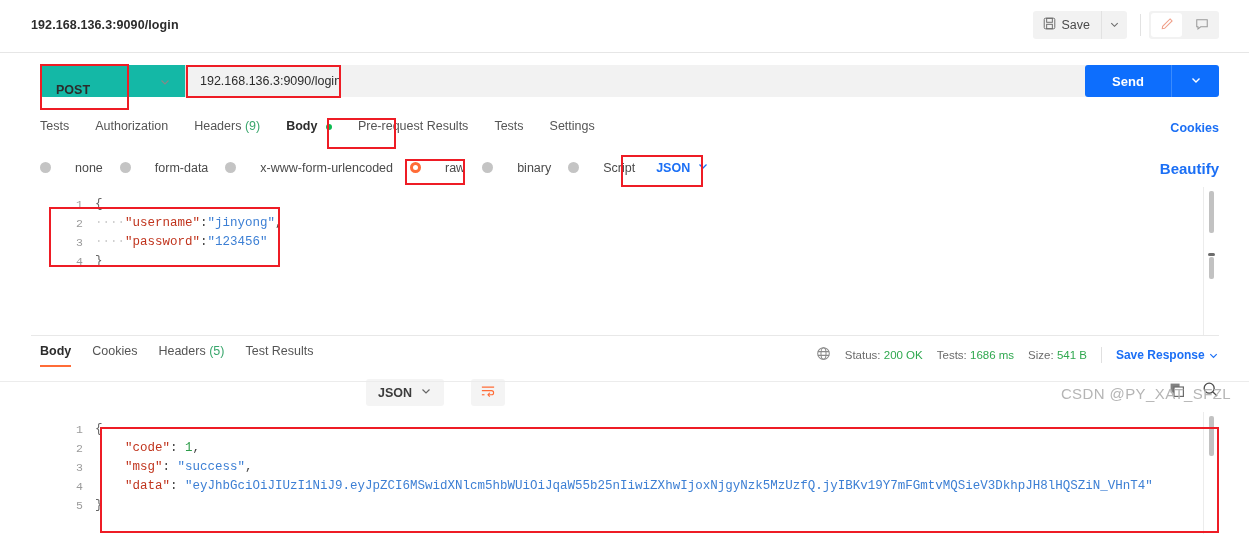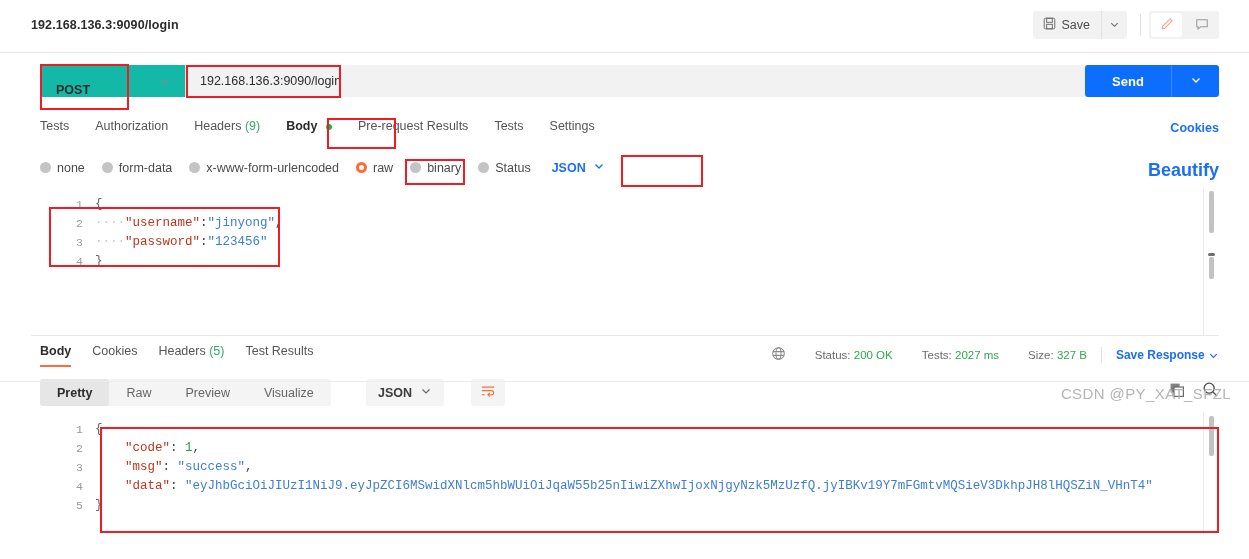--- a/index.html
+++ b/index.html
@@ -95,38 +95,38 @@
   }
   .cookies-link {
     position:absolute; right:30px; top:12px;
     font-size:12.5px; font-weight:bold; color:#1b6ff5; cursor:pointer;
   }
 
   
   .bodytypes { position:absolute; left:0; top:149px; width:1249px; height:38px; }
   .radiorow { position:absolute; left:40px; top:9px; display:flex; align-items:center; }
   .radio-item {
-    display:flex; align-items:center; gap:6px; margin-right:17px;
+    display:flex; align-items:center; gap:24px; margin-right:17px;
     font-size:12.5px; color:#4b4b4b; cursor:pointer; white-space:nowrap;
   }
   .radio-dot {
     width:11px; height:11px; border-radius:50%; background:#c4c4c4;
     display:inline-block; flex:none;
   }
   .radio-dot.on {
     background:#fff; border:3px solid #ff6c37;
   }
   .json-select {
     display:flex; align-items:center; gap:7px;
     font-size:12.5px; font-weight:bold; color:#1b6ff5; cursor:pointer;
     padding:2px 4px;
   }
   .beautify-link {
     position:absolute; right:30px; top:11px;
-    font-size:18px; font-weight:bold; color:#1b6ff5; cursor:pointer;
+    font-size:15px; font-weight:bold; color:#1b6ff5; cursor:pointer;
   }
 
   
   .editor {
     position:absolute; background:#fff; overflow:hidden;
     font-family:"Liberation Mono","DejaVu Sans Mono",monospace;
   }
   .gutter {
     position:absolute; left:0; top:0; width:64px; height:100%;
     text-align:right; padding-top:8px; color:#9b9b9b; font-size:11.5px;
@@ -158,21 +158,21 @@
   .rtab.active { color:#2c2c2c; font-weight:bold; }
   .rtab.active::after {
     content:""; position:absolute; left:0; right:0; bottom:0;
     height:2px; background:#ff6c37;
   }
   .rtab .count { color:#3aa76d; }
   .status-wrap {
     position:absolute; right:30px; top:10px;
     display:flex; align-items:center; gap:0; font-size:11.5px;
   }
-  .status-item { color:#6b6b6b; margin-right:14px; white-space:nowrap;margin-left:15px; }
+  .status-item { color:#6b6b6b; margin-right:14px; white-space:nowrap; }
   .status-item .val { color:#2fa84f; }
   .status-sep { width:1px; height:16px; background:#e0e0e0; margin-right:14px; }
   .save-resp { color:#1b6ff5; font-weight:bold; font-size:12px; cursor:pointer; white-space:nowrap;text-align:right; }
 
   
   .resp-toolbar { position:absolute; left:0; top:372px; width:1249px; height:40px; }
   .seg-group {
     position:absolute; left:40px; top:7px; height:27px;
     display:flex; align-items:stretch; background:#f4f4f4; border-radius:3px;
   }
@@ -336,21 +336,21 @@
       <label class="radio-item">
         <span class="radio-dot on"></span>
         <span>raw</span>
       </label>
       <label class="radio-item">
         <span class="radio-dot"></span>
         <span>binary</span>
       </label>
       <label class="radio-item">
         <span class="radio-dot"></span>
-        <span>Status</span>
+        <span>Script</span>
       </label>
       <div class="json-select">
         <span>JSON</span>
         <span>
           <svg width="12" height="12" viewBox="0 0 12 12" fill="none" stroke="#1b6ff5" stroke-width="1.3">
             <path d="M2.5 4.5 L6 8 L9.5 4.5"></path>
           </svg>
         </span>
       </div>
     </div>
@@ -397,45 +397,39 @@
           <ellipse cx="8" cy="8" rx="2.7" ry="6.2"></ellipse>
           <path d="M2 6 h12 M2 10 h12"></path>
         </svg>
       </span>
       <span class="status-item">
         <span>Status:</span>
         <span class="val">200 OK</span>
       </span>
       <span class="status-item">
         <span>Tests:</span>
-        <span class="val">2027 ms</span>
+        <span class="val">1686 ms</span>
       </span>
       <span class="status-item">
         <span>Size:</span>
-        <span class="val">327 B</span>
+        <span class="val">541 B</span>
       </span>
       <span class="status-sep"></span>
       <span class="save-resp">
         <span>Save Response</span>
         <span>
           <svg width="11" height="11" viewBox="0 0 12 12" fill="none" stroke="#1b6ff5" stroke-width="1.3" style="vertical-align:middle">
             <path d="M2.5 4.5 L6 8 L9.5 4.5"></path>
           </svg>
         </span>
       </span>
     </div>
   </div>
 
   <div class="resp-toolbar">
-    <div class="seg-group">
-      <div class="seg active">Pretty</div>
-      <div class="seg">Raw</div>
-      <div class="seg">Preview</div>
-      <div class="seg">Visualize</div>
-    </div>
     <div class="resp-json-select">
       <span>JSON</span>
       <span>
         <svg width="12" height="12" viewBox="0 0 12 12" fill="none" stroke="#666" stroke-width="1.2">
           <path d="M2.5 4.5 L6 8 L9.5 4.5"></path>
         </svg>
       </span>
     </div>
     <div class="wrap-btn">
       <span>

